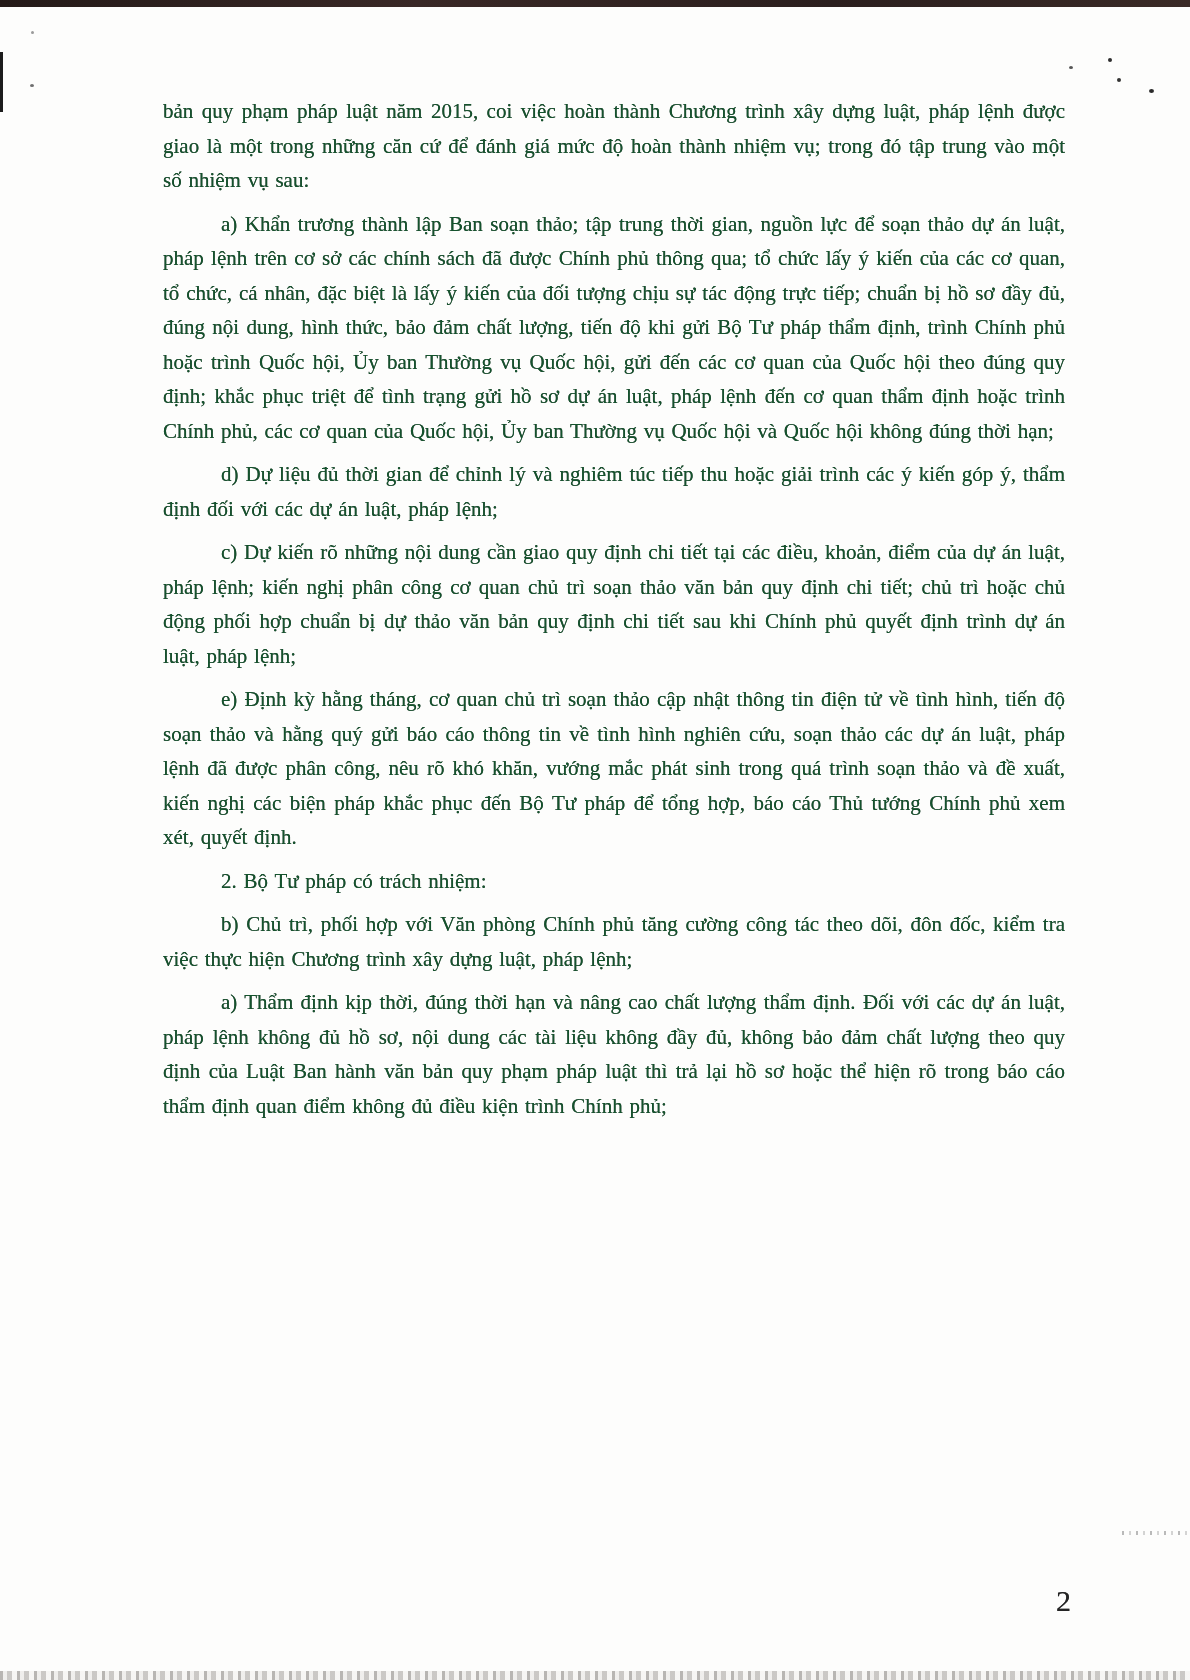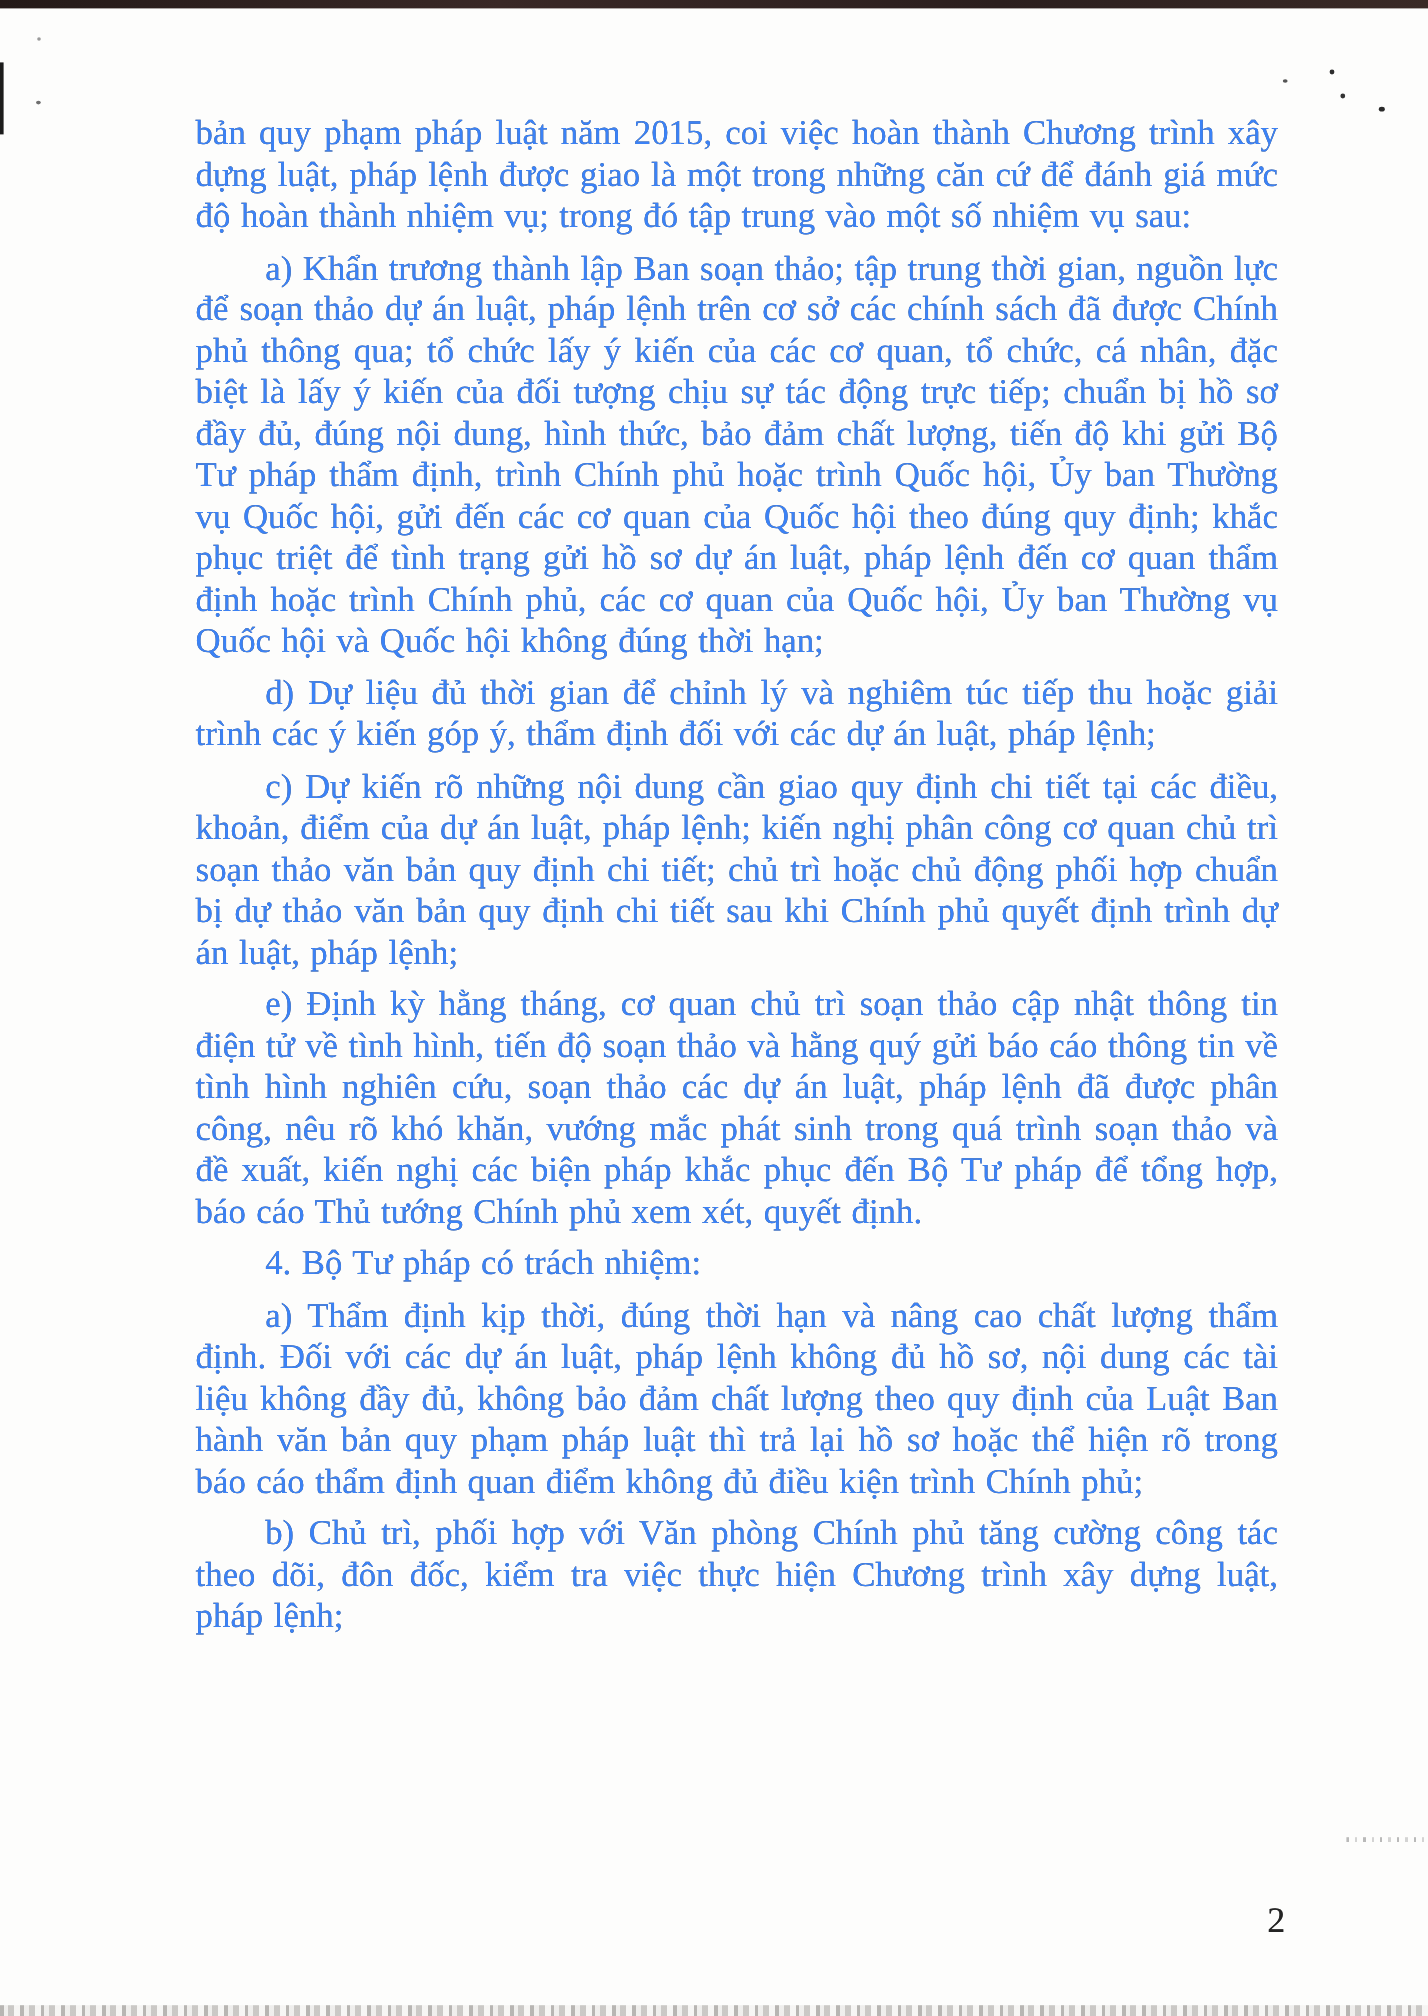--- a/index.html
+++ b/index.html
@@ -18,23 +18,23 @@
 
   
   .text-block {
     position: absolute;
     left: 163px;
     top: 94px;
     width: 902px;
   }
   .para {
     margin: 0 0 9px 0;
-    font-size: 29px;
+    font-size: 21px;
     line-height: 34.5px;
-    color: #3b82f6;
+    color: #14532d;
     text-align: justify;
     text-indent: 58px;
     word-spacing: 1.5px;
     text-shadow: 0 0 0.5px rgba(20,20,20,0.75);
   }
   .para.continuation { text-indent: 0; }
 
   .page-number {
     position: absolute;
     left: 1056px;
@@ -105,20 +105,20 @@
   <div class="speck s6"></div>
   <div class="scan-smudge"></div>
   <div class="scan-bottom-band"></div>
 
   <div class="text-block">
     <p class="para continuation">bản quy phạm pháp luật năm 2015, coi việc hoàn thành Chương trình xây dựng luật, pháp lệnh được giao là một trong những căn cứ để đánh giá mức độ hoàn thành nhiệm vụ; trong đó tập trung vào một số nhiệm vụ sau:</p>
     <p class="para">a) Khẩn trương thành lập Ban soạn thảo; tập trung thời gian, nguồn lực để soạn thảo dự án luật, pháp lệnh trên cơ sở các chính sách đã được Chính phủ thông qua; tổ chức lấy ý kiến của các cơ quan, tổ chức, cá nhân, đặc biệt là lấy ý kiến của đối tượng chịu sự tác động trực tiếp; chuẩn bị hồ sơ đầy đủ, đúng nội dung, hình thức, bảo đảm chất lượng, tiến độ khi gửi Bộ Tư pháp thẩm định, trình Chính phủ hoặc trình Quốc hội, Ủy ban Thường vụ Quốc hội, gửi đến các cơ quan của Quốc hội theo đúng quy định; khắc phục triệt để tình trạng gửi hồ sơ dự án luật, pháp lệnh đến cơ quan thẩm định hoặc trình Chính phủ, các cơ quan của Quốc hội, Ủy ban Thường vụ Quốc hội và Quốc hội không đúng thời hạn;</p>
     <p class="para">d) Dự liệu đủ thời gian để chỉnh lý và nghiêm túc tiếp thu hoặc giải trình các ý kiến góp ý, thẩm định đối với các dự án luật, pháp lệnh;</p>
     <p class="para">c) Dự kiến rõ những nội dung cần giao quy định chi tiết tại các điều, khoản, điểm của dự án luật, pháp lệnh; kiến nghị phân công cơ quan chủ trì soạn thảo văn bản quy định chi tiết; chủ trì hoặc chủ động phối hợp chuẩn bị dự thảo văn bản quy định chi tiết sau khi Chính phủ quyết định trình dự án luật, pháp lệnh;</p>
     <p class="para">e) Định kỳ hằng tháng, cơ quan chủ trì soạn thảo cập nhật thông tin điện tử về tình hình, tiến độ soạn thảo và hằng quý gửi báo cáo thông tin về tình hình nghiên cứu, soạn thảo các dự án luật, pháp lệnh đã được phân công, nêu rõ khó khăn, vướng mắc phát sinh trong quá trình soạn thảo và đề xuất, kiến nghị các biện pháp khắc phục đến Bộ Tư pháp để tổng hợp, báo cáo Thủ tướng Chính phủ xem xét, quyết định.</p>
-    <p class="para">4. Bộ Tư pháp có trách nhiệm:</p>
+    <p class="para">2. Bộ Tư pháp có trách nhiệm:</p>
+    <p class="para">b) Chủ trì, phối hợp với Văn phòng Chính phủ tăng cường công tác theo dõi, đôn đốc, kiểm tra việc thực hiện Chương trình xây dựng luật, pháp lệnh;</p>
     <p class="para">a) Thẩm định kịp thời, đúng thời hạn và nâng cao chất lượng thẩm định. Đối với các dự án luật, pháp lệnh không đủ hồ sơ, nội dung các tài liệu không đầy đủ, không bảo đảm chất lượng theo quy định của Luật Ban hành văn bản quy phạm pháp luật thì trả lại hồ sơ hoặc thể hiện rõ trong báo cáo thẩm định quan điểm không đủ điều kiện trình Chính phủ;</p>
-    <p class="para">b) Chủ trì, phối hợp với Văn phòng Chính phủ tăng cường công tác theo dõi, đôn đốc, kiểm tra việc thực hiện Chương trình xây dựng luật, pháp lệnh;</p>
   </div>
 
   <div class="page-number">2</div>
 
 </div>
 
 </body></html>

